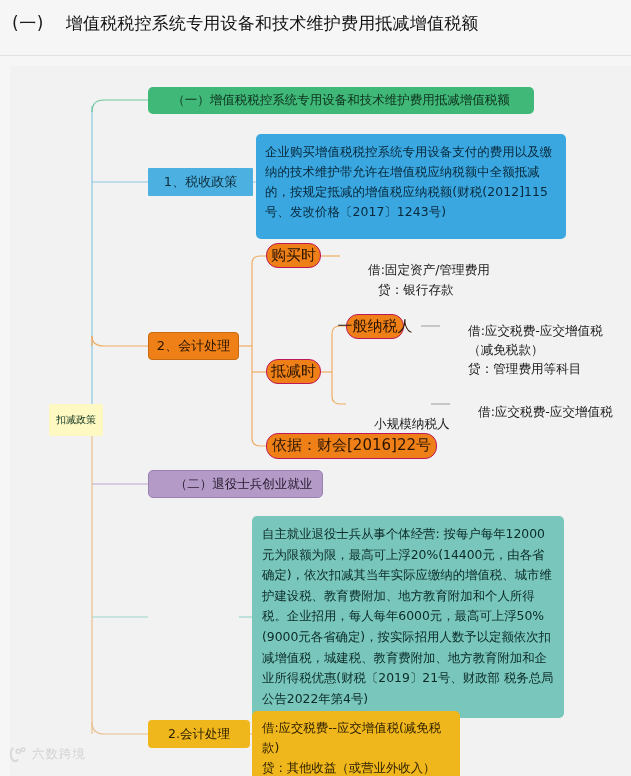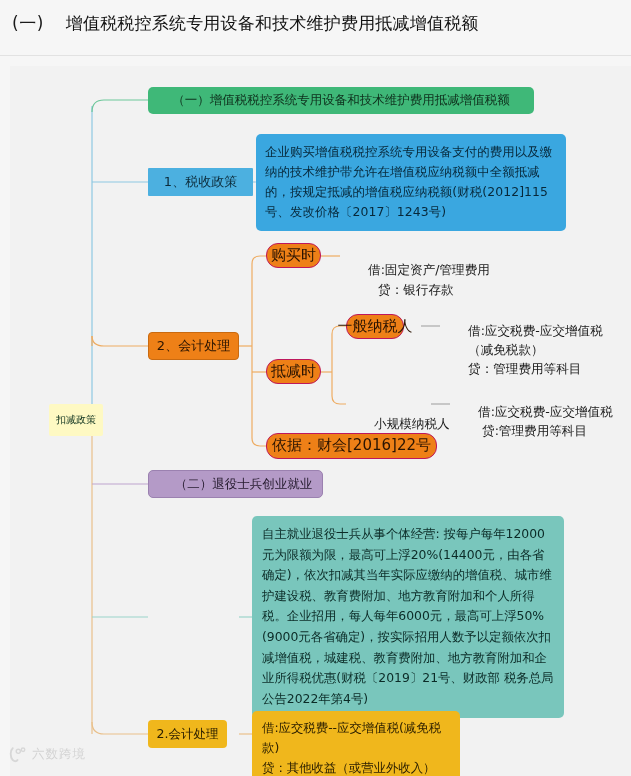--- a/index.html
+++ b/index.html
@@ -57,21 +57,21 @@
   }
   
   .n-green {
     background: #3fb878; color: #0e2f1c;
     font-size: 12.5px; border-radius: 5px;
   }
   
   .n-blue { background: #4cb0e0; color: #0c2b3a; font-size: 13px; border-radius: 1px; }
   .n-bluebox {
     background: #3aa7e0; color: #07283a; font-size: 12.4px;
-    border-radius: 5px; padding: 8px 9px 9px 9px; line-height: 1.62;
+    border-radius: 5px; padding: 8px 9px 17px 9px; line-height: 1.62;
     letter-spacing: .1px;
   }
   
   .n-orange {
     background: #ee8017; color: #2b1402; font-size: 13px;
     border: 1px solid #c96a10; border-radius: 4px;
   }
   .n-orange-sm {
     background: #ee8017; color: #2b1402; font-size: 15px;
     border: 1px solid #be185d; border-radius: 12px;
@@ -217,37 +217,34 @@
     <div class="leaf" style="left:434px; top:273px;">
       <span>贷：管理费用等科目</span>
     </div>
 
     <div class="leaf" style="left:340px; top:328px; font-size:12.6px;">
       <span>小规模纳税人</span>
     </div>
     <div class="leaf" style="left:444px; top:316px;">
       <span>借:应交税费-应交增值税</span>
     </div>
-    <div class="leaf" style="left:448px; top:335px;">
-      <span>贷:管理费用等科目</span>
-    </div>
 
     <div class="node n-orange-sm" style="left:256px; top:367px; width:171px; height:26px;">
       <span>依据：财会[2016]22号</span>
     </div>
 
     <div class="node n-purple" style="left:138px; top:404px; width:175px; height:28px;">
       <span>（二）退役士兵创业就业</span>
     </div>
 
     <div class="node n-tealbox multi" style="left:242px; top:450px; width:312px;">
       <span>自主就业退役士兵从事个体经营: 按每户每年12000元为限额为限，最高可上浮20%(14400元，由各省确定)，依次扣减其当年实际应缴纳的增值税、城市维护建设税、教育费附加、地方教育附加和个人所得税。企业招用，每人每年6000元，最高可上浮50%(9000元各省确定)，按实际招用人数予以定额依次扣减增值税，城建税、教育费附加、地方教育附加和企业所得税优惠(财税〔2019〕21号、财政部 税务总局公告2022年第4号)</span>
     </div>
 
-    <div class="node n-yellow" style="left:138px; top:654px; width:79px; height:28px;">
+    <div class="node n-yellow" style="left:138px; top:654px; width:102px; height:28px;">
       <span>2.会计处理</span>
     </div>
     <div class="node n-yellowbox multi" style="left:242px; top:645px; width:208px;">
       <div>借:应交税费--应交增值税(减免税款)</div>
       <div>贷：其他收益（或营业外收入）</div>
     </div>
 
   </div>
 
   <div class="watermark">

